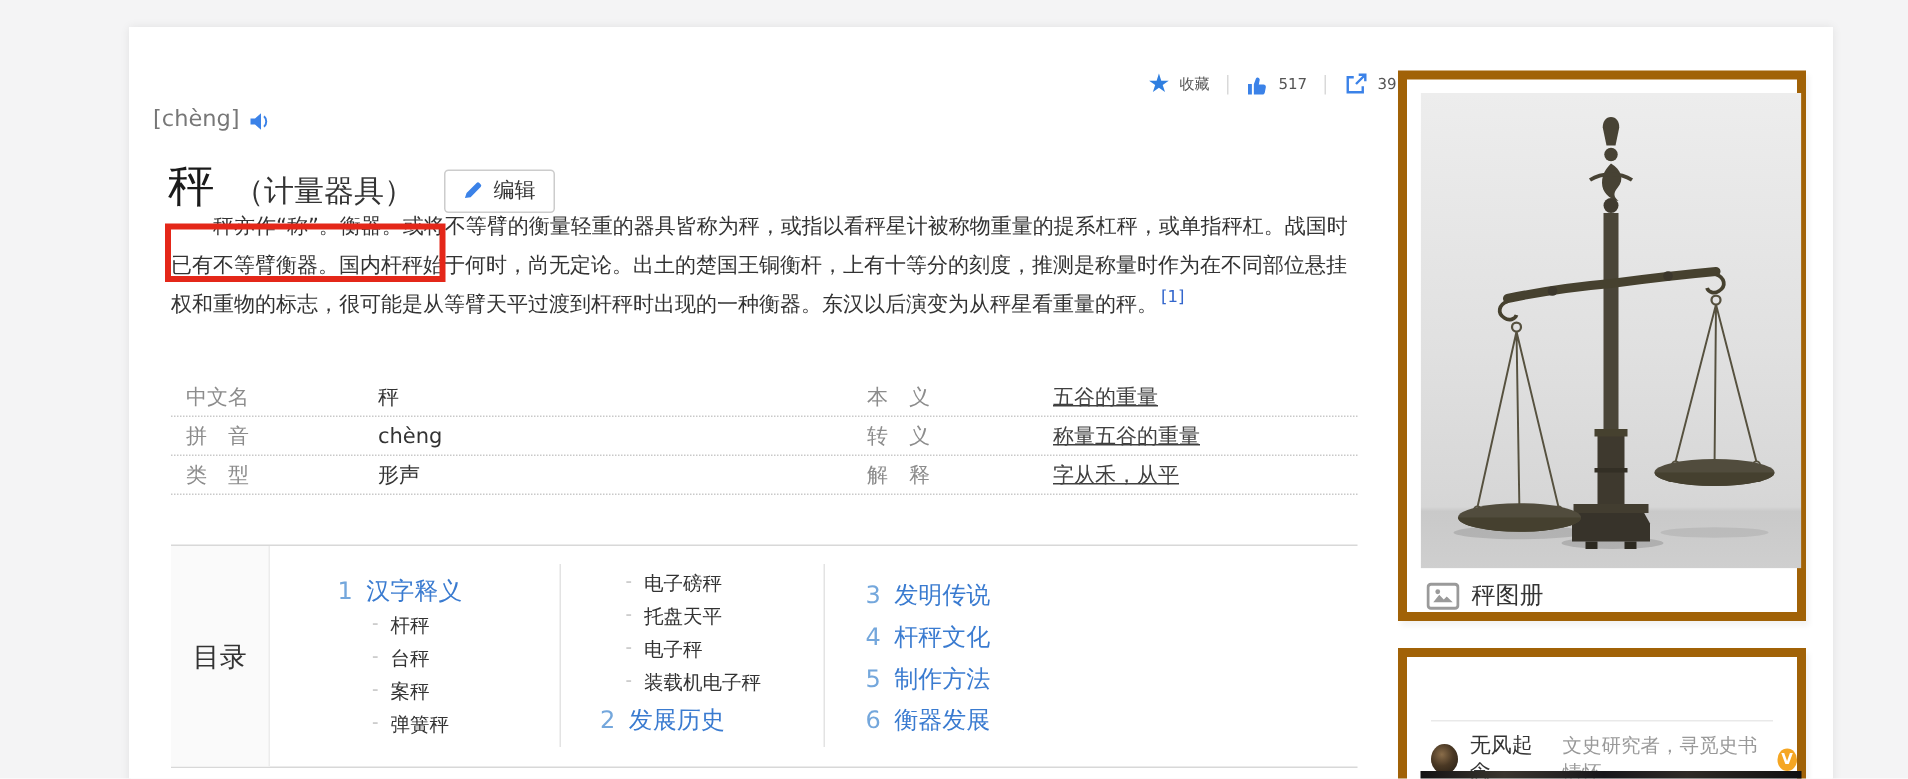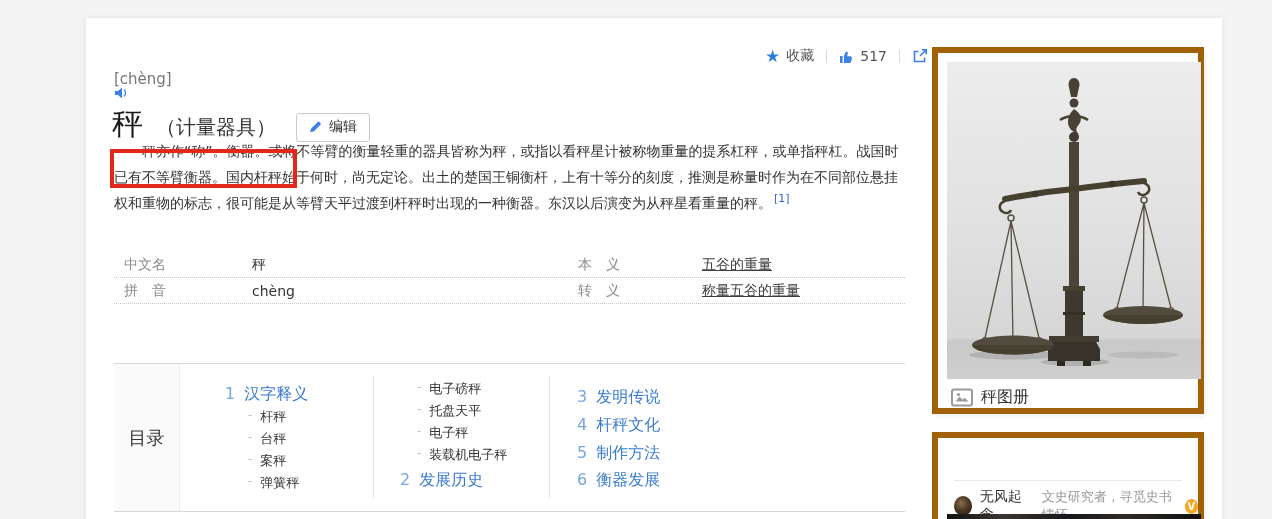--- a/index.html
+++ b/index.html
@@ -5,26 +5,26 @@
   * { margin:0; padding:0; box-sizing:border-box; }
   html,body { width:1272px; height:519px; }
   body { font-family:"DejaVu Sans","Liberation Sans",sans-serif; background:#f4f4f5; }
   .stage { position:relative; width:1272px; height:519px; overflow:hidden; }
   .panel { position:absolute; left:86px; top:18px; width:1136px; height:520px;
            background:#ffffff; box-shadow:0 0 6px rgba(0,0,0,.08); }
 
   
   .actionbar { position:absolute; left:765px; top:46px; display:flex; align-items:center; height:20px; }
   .action { display:flex; align-items:center; gap:6px; cursor:pointer; }
-  .action .txt { font-size:14px; color:#555; }
+  .action .txt { font-size:10px; color:#555; }
   .sep { width:1px; height:13px; background:#d9d9d9; margin:0 12px; }
   .star { color:#2f7fe0; font-size:17px; line-height:17px; }
 
   
-  .pinyin-row { position:absolute; left:114px; top:70px; display:flex; align-items:flex-start; gap:6px;flex-direction:column; }
+  .pinyin-row { position:absolute; left:102px; top:70px; display:flex; align-items:flex-end; gap:6px; }
   .pinyin { font-size:15px; color:#777; }
   .title-row { position:absolute; left:112px; top:103px; display:flex; align-items:center; }
   .title { font-size:31px; color:#1a1a1a; font-weight:400; letter-spacing:1px; }
   .subtitle { font-size:20px; color:#333; margin-left:12px; margin-top:6px; }
   .edit-btn { margin-left:20px; margin-top:6px; display:flex; align-items:center; gap:7px;
               border:1px solid #ccc; border-radius:3px; background:#fff; padding:4px 12px 5px 12px;
               font-size:14px; color:#333; cursor:pointer; }
 
   
   .summary { position:absolute; left:114px; top:138px; width:793px; font-size:14px;
@@ -137,20 +137,26 @@
       <span class="ival1">秤</span>
       <span class="ilab2">本　义</span>
       <span class="ival2">五谷的重量</span>
     </div>
     <div class="inforow">
       <span class="ilab">拼　音</span>
       <span class="ival1">chèng</span>
       <span class="ilab2">转　义</span>
       <span class="ival2">称量五谷的重量</span>
     </div>
+    <div class="inforow">
+      <span class="ilab">类　型</span>
+      <span class="ival1">形声</span>
+      <span class="ilab2">解　释</span>
+      <span class="ival2">字从禾，从平</span>
+    </div>
   </div>
 
   <div class="tocbox">
     <div class="toc-label-cell">目录</div>
     <div class="vdiv" style="left:259px"></div>
     <div class="vdiv" style="left:435px"></div>
 
     <div class="toc-sec" style="left:111px; top:20px">
       <span class="num">1</span>
       <span class="ttl">汉字释义</span>

